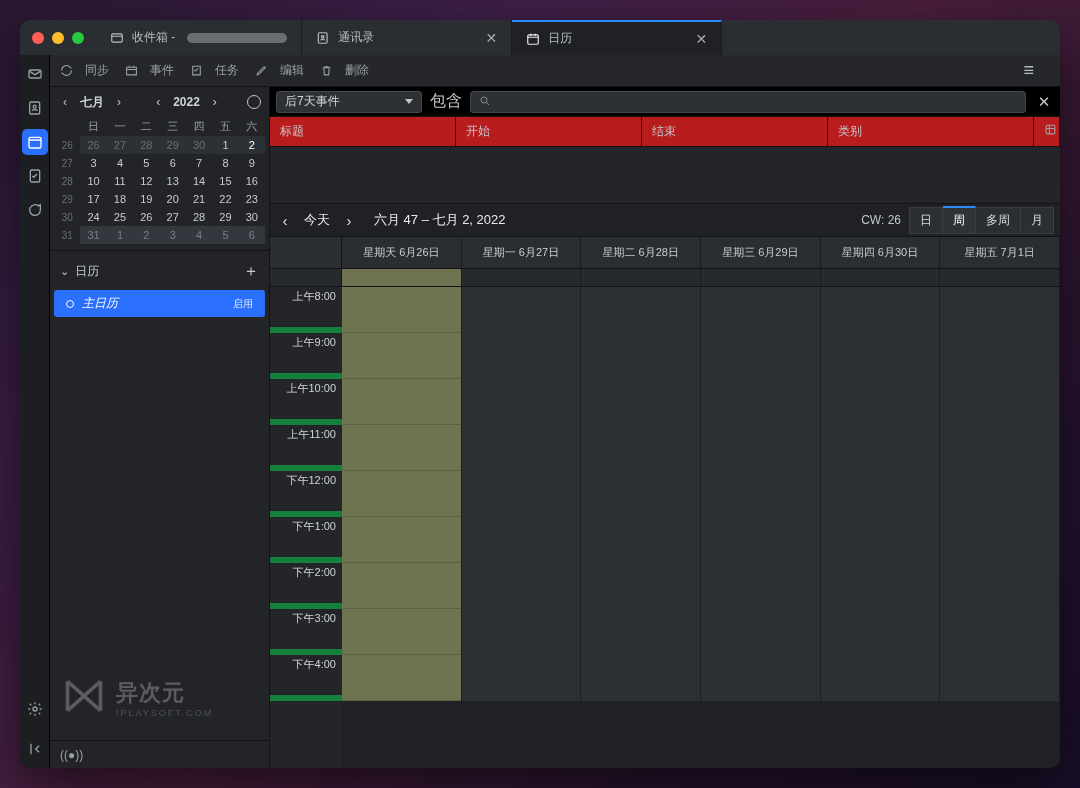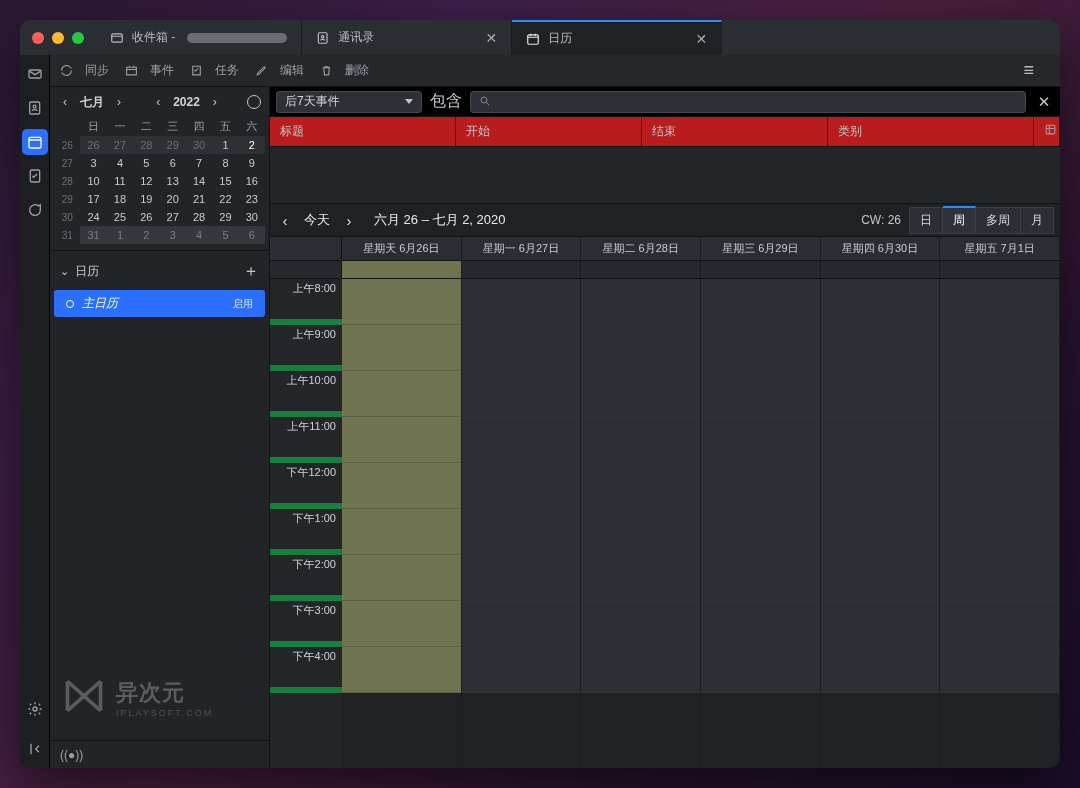--- a/index.html
+++ b/index.html
@@ -95,21 +95,21 @@
 .wk-bar{display:flex;align-items:center;justify-content:space-between;height:34px;background:#1f2124;border-top:1px solid #121316;border-bottom:1px solid #121316;padding:0 6px;color:#e8eaee;font-size:13px;}
 .wk-left{display:flex;align-items:center;gap:10px;}
 .wk-left .arrow{width:18px;text-align:center;cursor:pointer;color:#dfe2e7;font-size:15px;}
 .wk-right{display:flex;align-items:center;gap:0;}
 .cw{font-size:12px;color:#c3c7cd;margin-right:8px;}
 .vbtn{padding:4px 10px;font-size:12px;color:#d8dbe1;border:1px solid #3a3d43;background:#2b2e33;cursor:pointer;}
 .vbtn+.vbtn{border-left:none;}
 .vbtn.active{border-top:2px solid #2b8cff;background:#2f3237;color:#fff;}
 
 
-.days-row{display:flex;background:#2a2d32;height:24px;font-size:11px;color:#c9ccd2;border-bottom:1px solid #121316;}
+.days-row{display:flex;background:#2a2d32;height:32px;font-size:11px;color:#c9ccd2;border-bottom:1px solid #121316;}
 .time-gutter-head{width:72px;border-right:1px solid #121316;}
 .days-row .dcol{flex:1;display:flex;align-items:center;justify-content:center;border-right:1px solid #1a1c1f;}
 
 
 .allday{display:flex;height:18px;background:#262a2f;border-bottom:1px solid #121316;}
 .allday .dcol{flex:1;border-right:1px solid #1a1c1f;}
 .allday .dcol.highlight{background:#6f7350;}
 
 
 .time-grid{flex:1;display:flex;min-height:0;overflow:hidden;}
@@ -417,21 +417,21 @@
                 </svg>
             </div>
           </div>
           <div class="evt-body"></div>
 
           <div class="wk-bar">
             <div class="wk-left">
               <span class="arrow">‹</span>
               <span>今天</span>
               <span class="arrow">›</span>
-              <span style="margin-left:6px;">六月 26 – 七月 2, 2020</span>
+              <span style="margin-left:6px;">六月 47 – 七月 2, 2022</span>
             </div>
             <div class="wk-right">
               <span class="cw">CW: 26</span>
               <div class="vbtn">日</div>
               <div class="vbtn active">周</div>
               <div class="vbtn">多周</div>
               <div class="vbtn">月</div>
             </div>
           </div>
 

